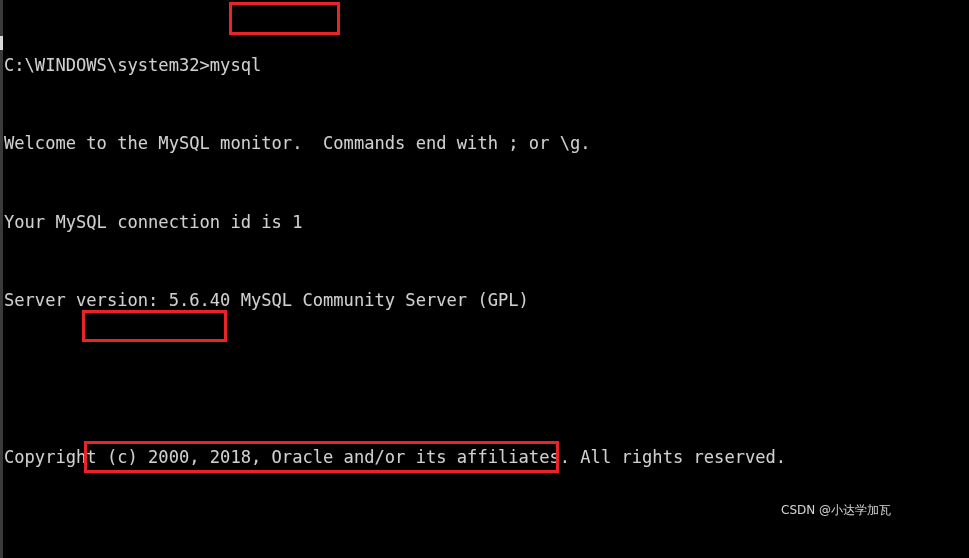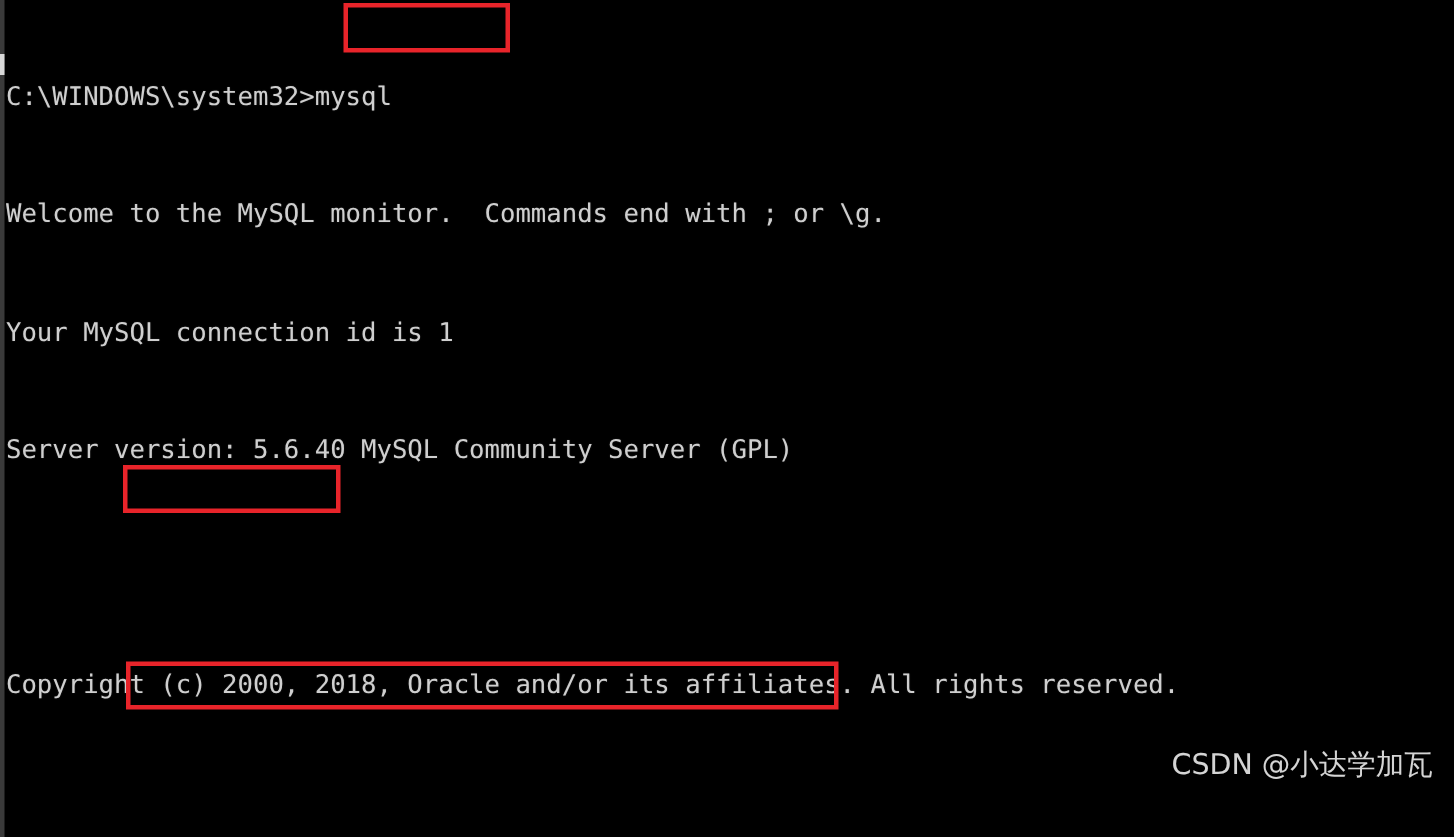--- a/index.html
+++ b/index.html
@@ -56,21 +56,21 @@
   }
   #hl-mysql-cmd   { left: 229px; top: 2px;   width: 111px; height: 33px; }
   #hl-use-mysql   { left: 82px;  top: 310px; width: 145px; height: 32px; }
   #hl-select-stmt { left: 84px;  top: 441px; width: 475px; height: 32px; }
   .watermark {
     position: absolute;
     left: 781px;
     top: 499px;
     color: #e6e6e6;
     font-family: "DejaVu Sans", "Liberation Sans", sans-serif;
-    font-size: 19px;
+    font-size: 12px;
     line-height: 22px;
     white-space: pre;
     opacity: 0.92;
   }
 </style>
 </head>
 <body>
 
 <div id="terminal">
 

